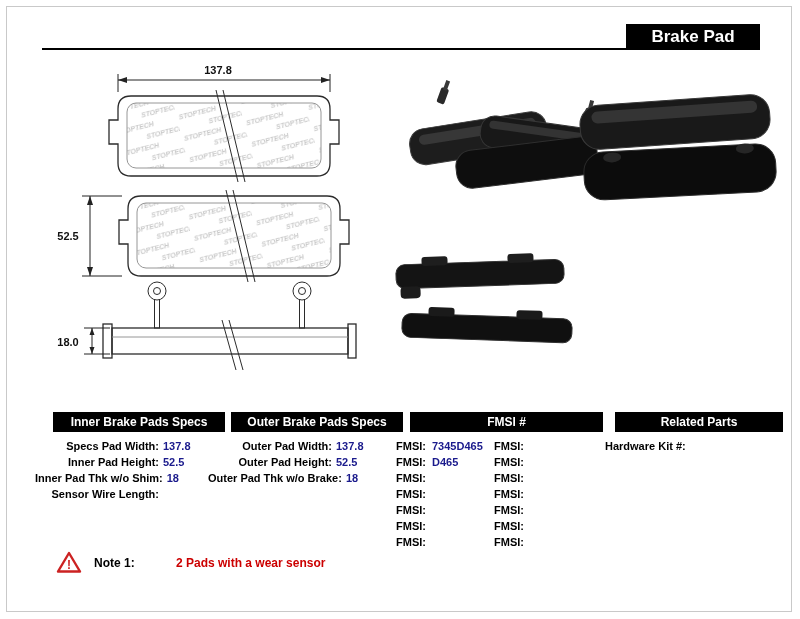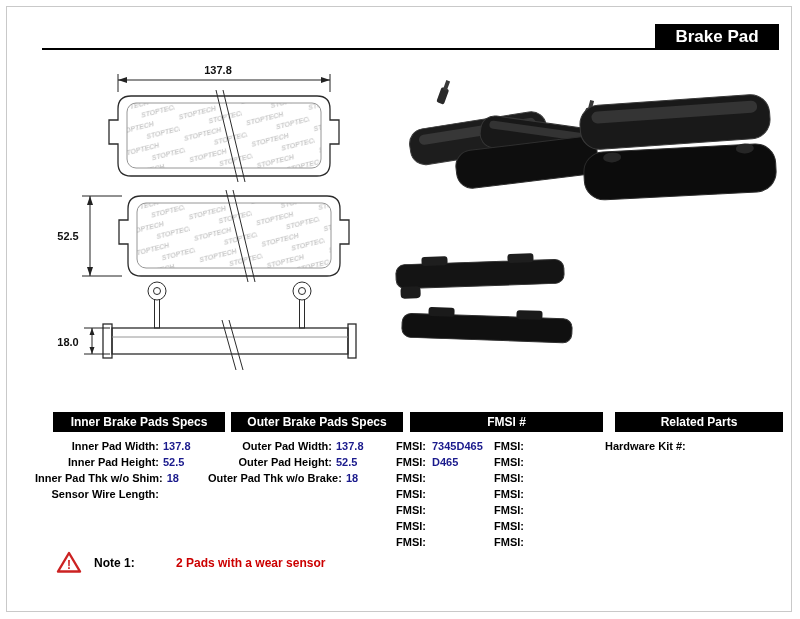--- a/index.html
+++ b/index.html
@@ -6,21 +6,21 @@
   html,body { background:#fff; }
   body { font-family:"Liberation Sans", sans-serif; }
   .page { position:relative; width:800px; height:619px; background:#fff; overflow:hidden; }
   .frame { position:absolute; left:6px; top:6px; width:786px; height:606px; border:1px solid #c9c9c9; }
 
   
   .hdr-line { position:absolute; left:42px; top:48px; width:714px; height:2px; background:#000; }
   .hdr-box { position:absolute; top:24px; height:26px; background:#000; color:#fff;
              font-weight:bold; font-size:17px; display:flex; align-items:center; }
   .hdr-left { left:42px; width:146px; padding-left:10px; }
-  .hdr-right { left:626px; width:124px; justify-content:center;margin-left:29px; }
+  .hdr-right { left:626px; width:134px; justify-content:center; }
 
   
   .drawing { position:absolute; left:30px; top:58px; }
   .photo { position:absolute; left:388px; top:72px; }
   .dim-text { font-family:"Liberation Sans",sans-serif; font-weight:bold; font-size:11px; fill:#111; }
   .wm-text { font-family:"Liberation Sans",sans-serif; font-style:italic; font-weight:bold; font-size:7px; fill:#c9c9c9; }
   .outline { fill:none; stroke:#2b2b2b; stroke-width:1.3; }
   .inner-outline { stroke:#8a8a8a; stroke-width:0.9; }
   .break-line { stroke:#2b2b2b; stroke-width:1; fill:none; }
   .dim-line { stroke:#222; stroke-width:1; }
@@ -179,21 +179,21 @@
   </div>
   <div class="tbl-hdr" style="left:392px;width:193px;">
     <span>FMSI #</span>
   </div>
   <div class="tbl-hdr" style="left:597px;width:168px;">
     <span>Related Parts</span>
   </div>
 
   <div class="spec-col" style="left:35px;width:172px;">
     <div class="spec-row">
-      <span class="lbl">Inner Pad Width:</span>
+      <span class="lbl">Specs Pad Width:</span>
       <span class="val">137.8</span>
     </div>
     <div class="spec-row">
       <span class="lbl">Inner Pad Height:</span>
       <span class="val">52.5</span>
     </div>
     <div class="spec-row">
       <span class="lbl">Inner Pad Thk w/o Shim:</span>
       <span class="val">18</span>
     </div>

